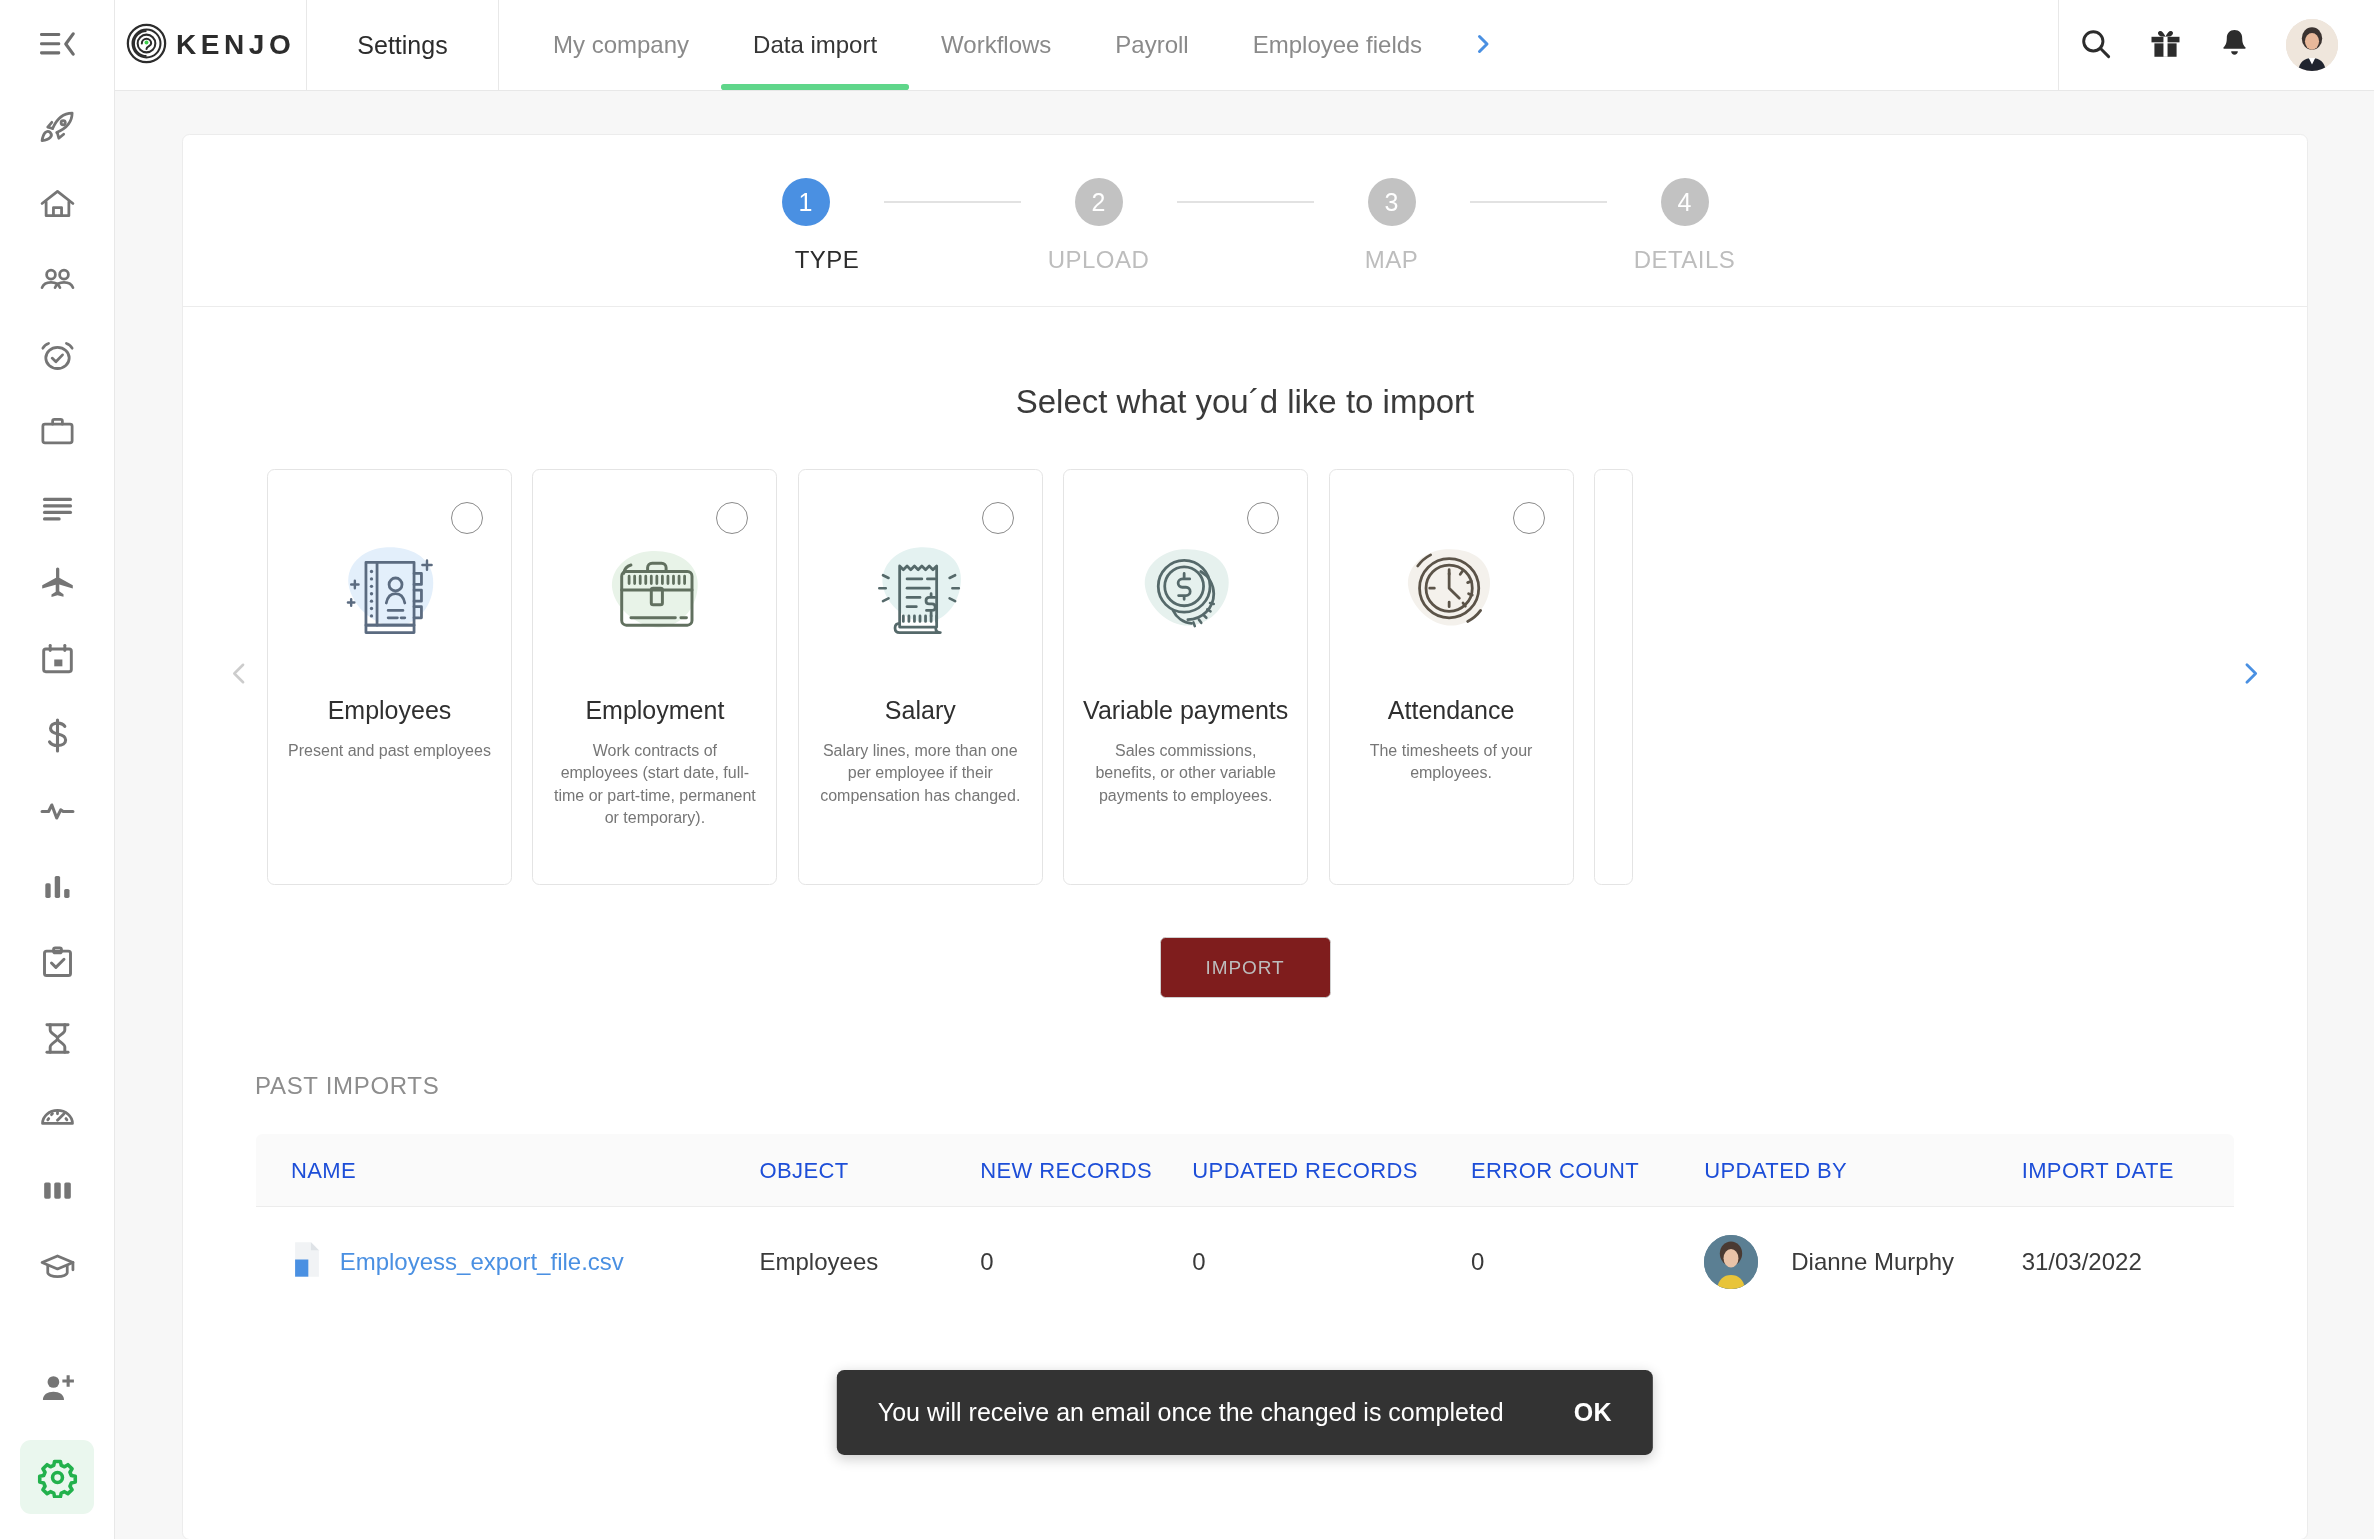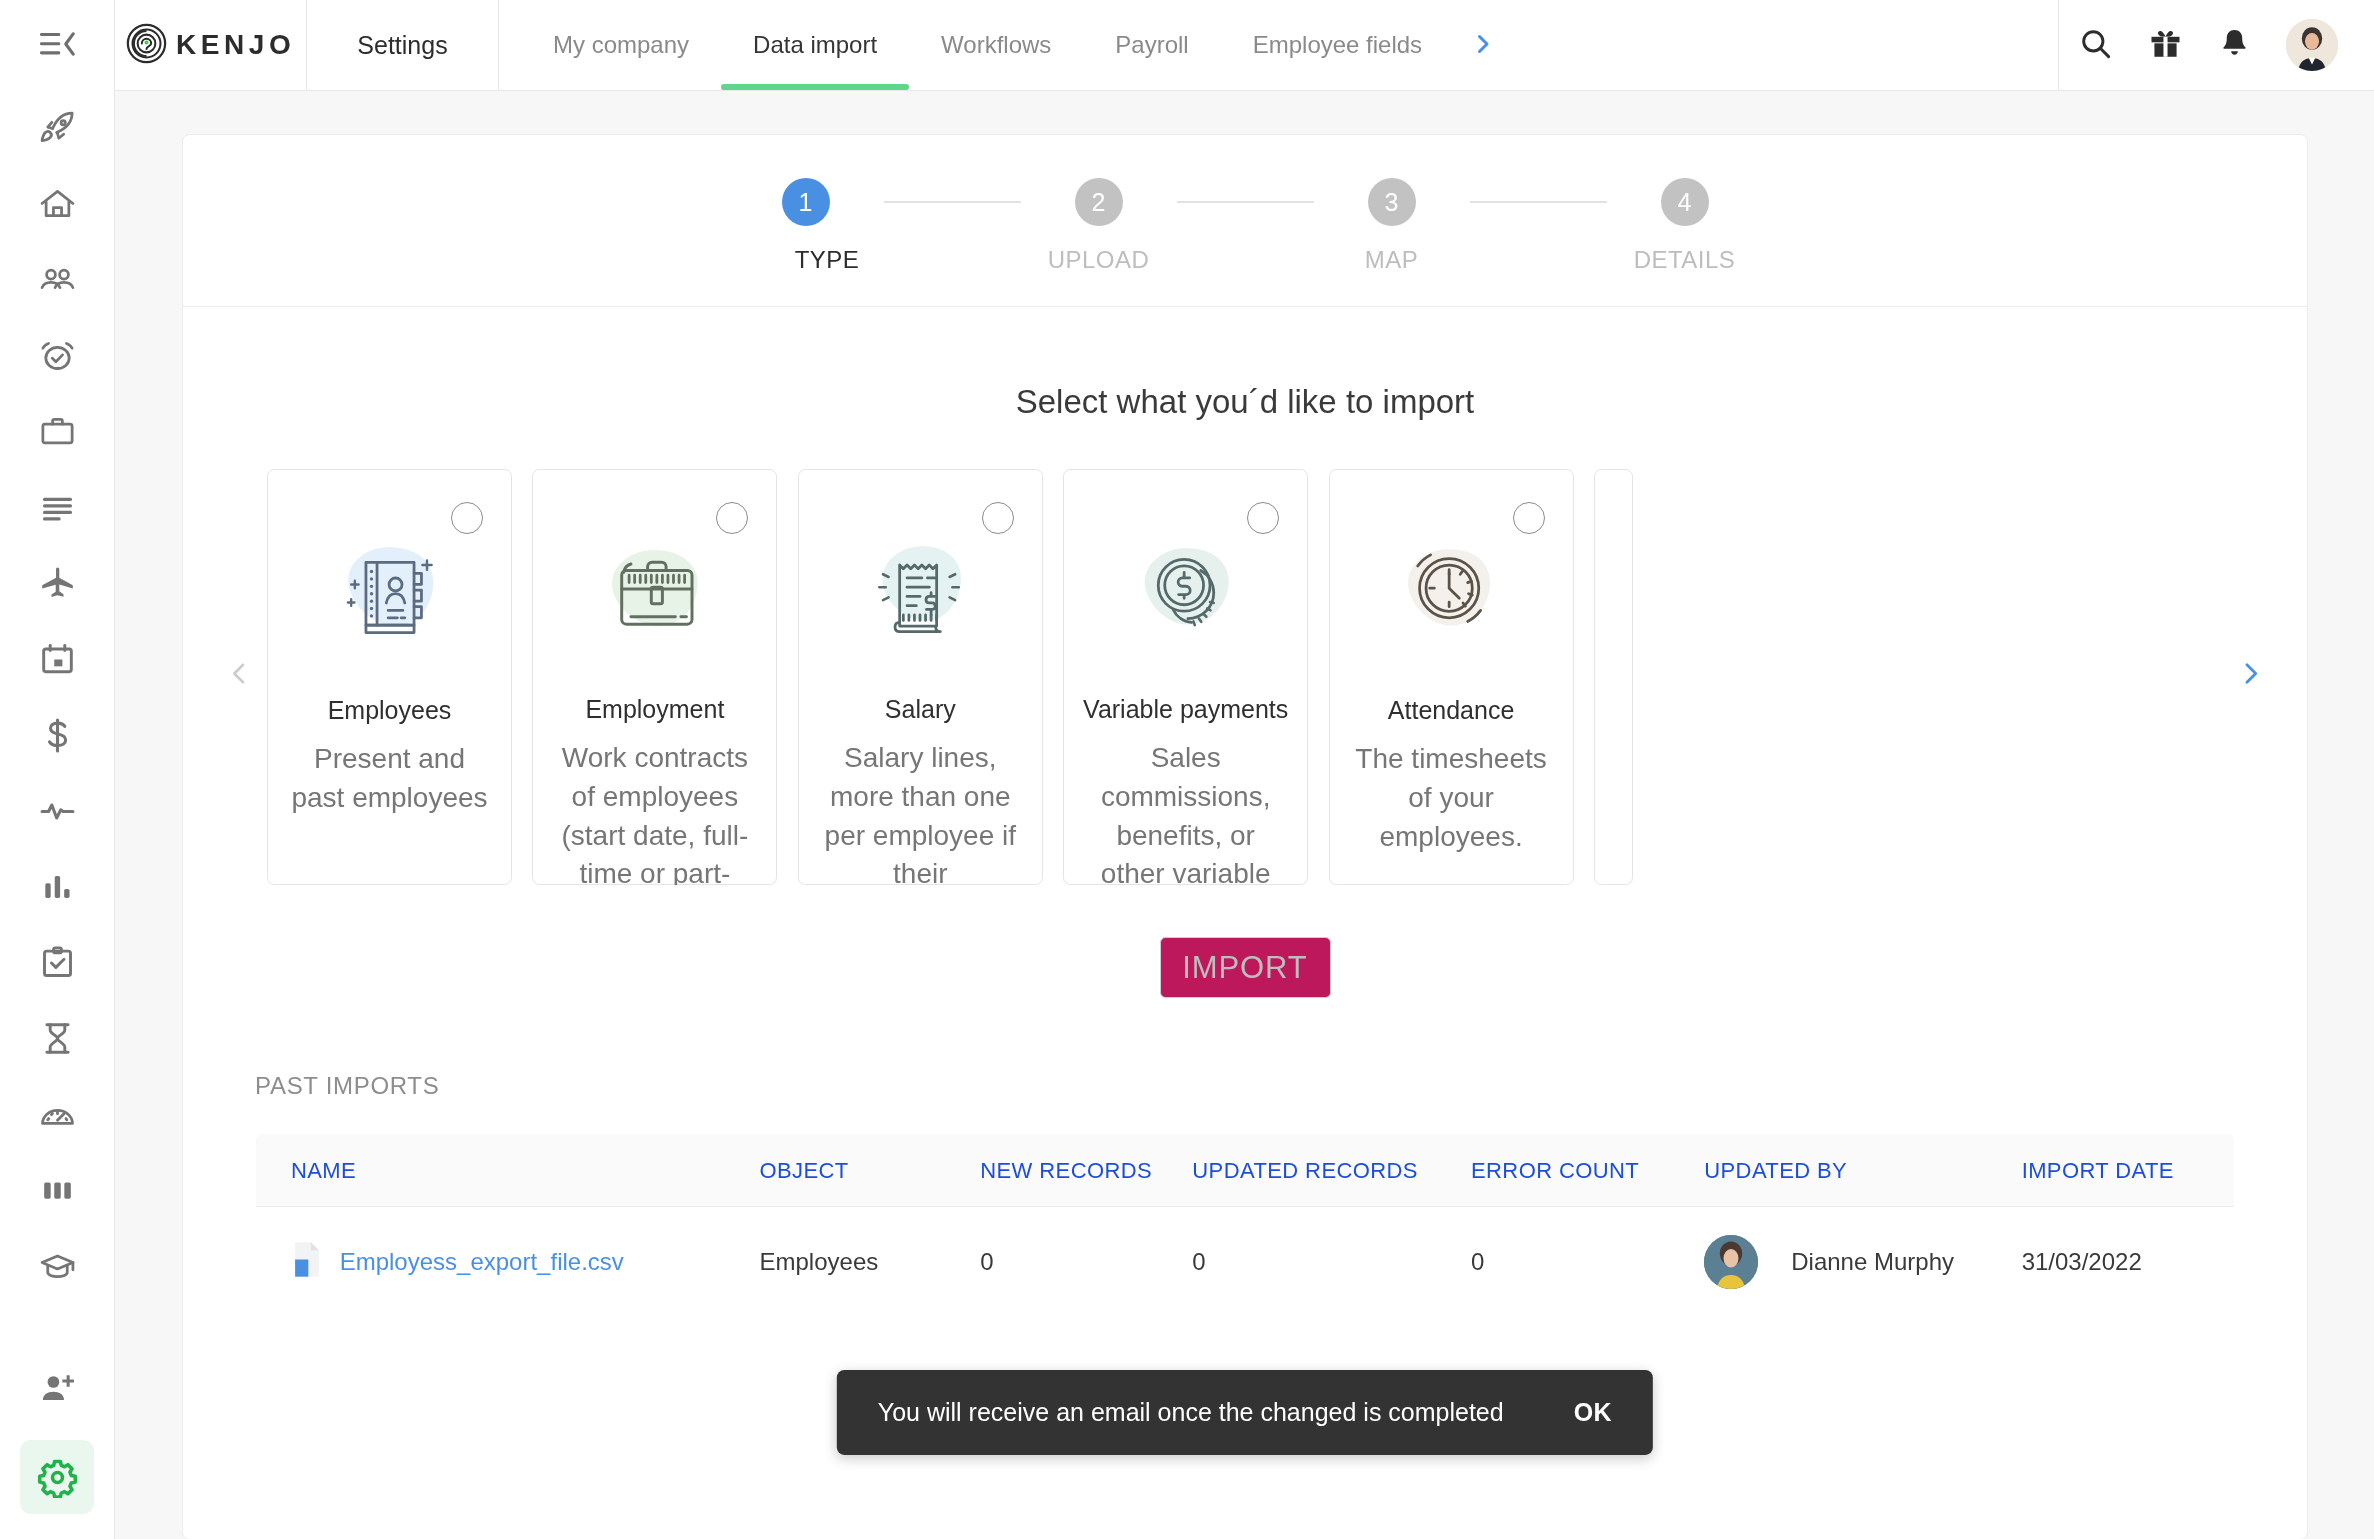--- a/index.html
+++ b/index.html
@@ -148,28 +148,28 @@
   .radio {
     position: absolute; top: 32px; right: 28px;
     width: 32px; height: 32px; border-radius: 50%;
     border: 1.9px solid #8b8b8b; background: transparent;
   }
   .card-illus { margin-top: 43px; height: 122px; display:flex; align-items:center; justify-content:center;}
   .card-title {
     margin-top: 39px; font-size: 25px; color: #2f2f2f; text-align: center;
   }
   .card-desc {
-    margin-top: 15px; font-size: 28px; line-height: 1.38; color: #767676; text-align: center;
+    margin-top: 15px; font-size: 16px; line-height: 1.38; color: #767676; text-align: center;
   }
 
   
   .import-row { display: flex; justify-content: center; margin-top: 52px; }
   .import-btn {
     width: 171px; height: 61px; border: 0.9px solid #cfcfcf; border-radius: 5.6px;
-    background: #be185d; color: #bdbdbd; font-size: 31px; letter-spacing: 0.9px;
+    background: #7f1d1d; color: #bdbdbd; font-size: 19px; letter-spacing: 0.9px;
     font-family: inherit;
   }
 
   
   .past { margin: 74px 0 0 0; padding: 0 72px; }
   .past-title { font-size: 24px; color: #8d8d8d; letter-spacing: 0.7px; }
   .table {
     margin-top: 33px; width: 100%;
     border: 0.9px solid #e9e9e9; border-radius: 7.4px; overflow: hidden;
     border-collapse: collapse; background:#fff;

